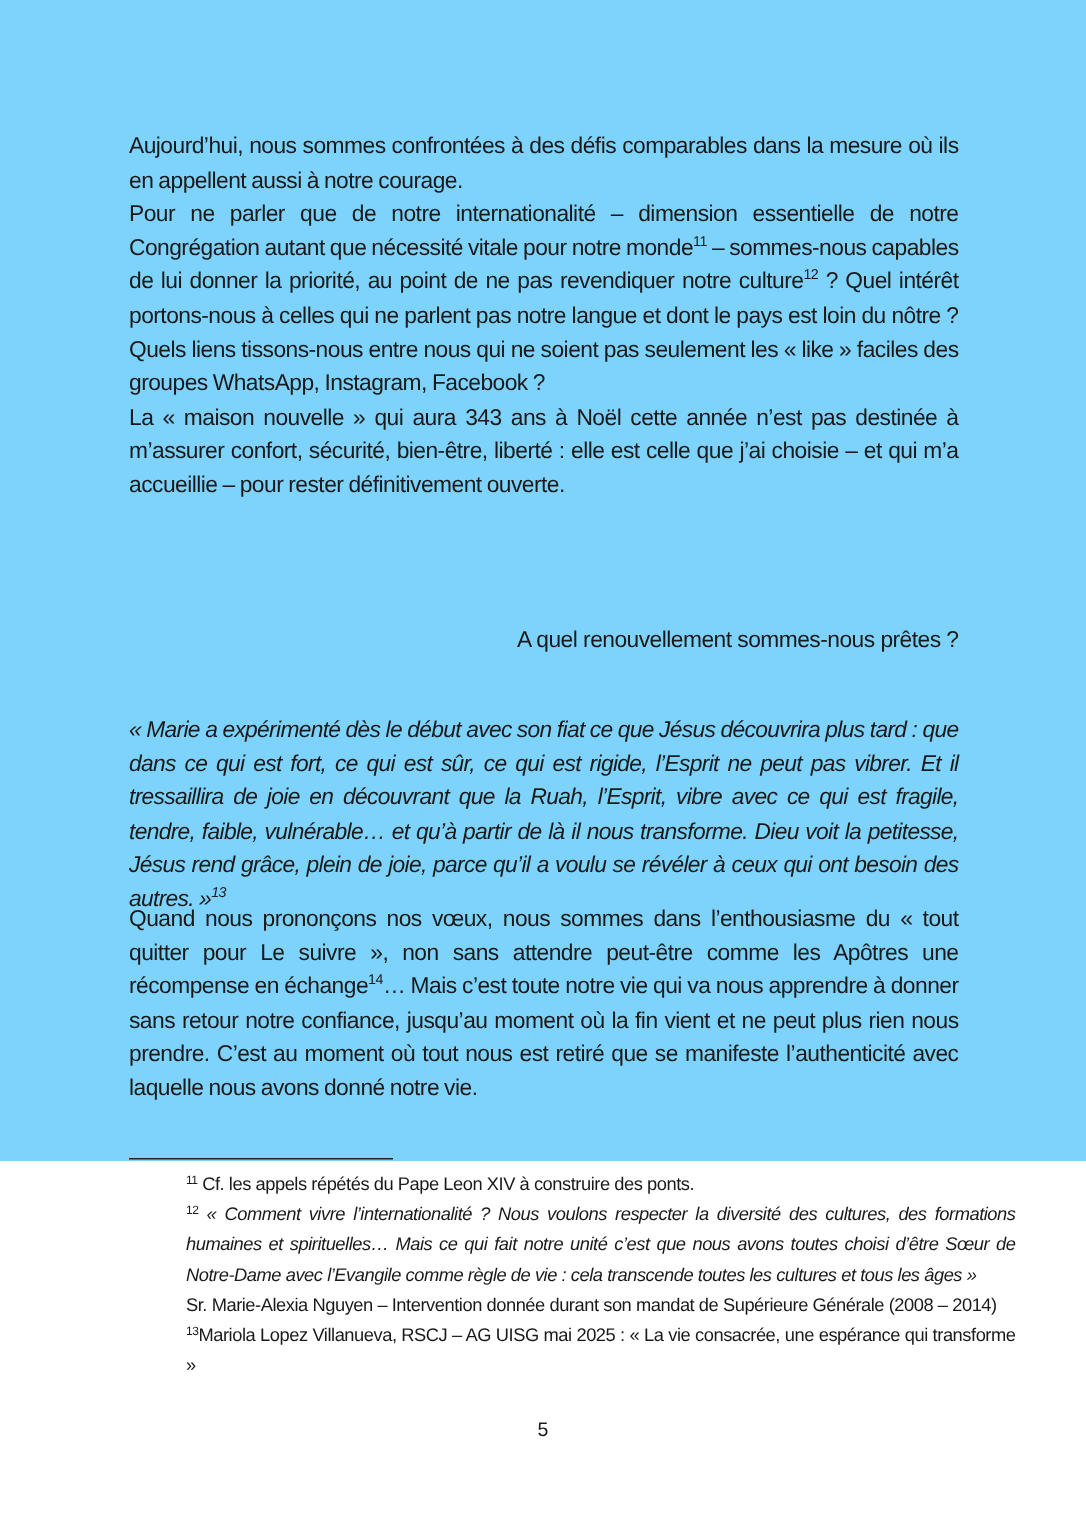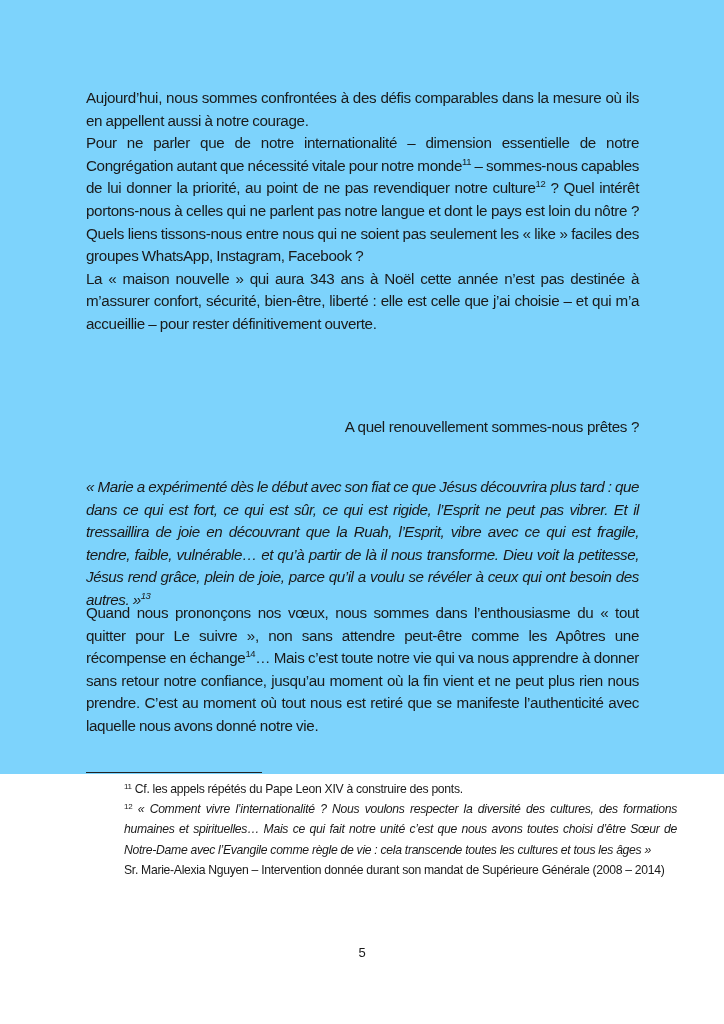--- a/index.html
+++ b/index.html
@@ -43,16 +43,17 @@
 
   <div class="body-text" style="top:602px;">
     <p class="last-line-left"><span>Quand nous prononçons nos vœux, nous sommes dans l’enthousiasme du « tout quitter pour Le suivre », non sans attendre peut-être comme les Apôtres une récompense en échange</span><span class="sup">14</span><span>… Mais c’est toute notre vie qui va nous apprendre à donner sans retour notre confiance, jusqu’au moment où la fin vient et ne peut plus rien nous prendre. C’est au moment où tout nous est retiré que se manifeste l’authenticité avec laquelle nous avons donné notre vie.</span></p>
   </div>
 
   <div class="separator"></div>
 
   <div class="footnotes">
     <p class="last-line-left"><span class="fn-sup">11</span><span> Cf. les appels répétés du Pape Leon XIV à construire des ponts.</span></p>
     <p class="last-line-left"><span class="fn-sup">12</span><span class="italic"> « Comment vivre l’internationalité ? Nous voulons respecter la diversité des cultures, des formations humaines et spirituelles… Mais ce qui fait notre unité c’est que nous avons toutes choisi d’être Sœur de Notre-Dame avec l’Evangile comme règle de vie : cela transcende toutes les cultures et tous les âges »</span><br><span>Sr. Marie-Alexia Nguyen – Intervention donnée durant son mandat de Supérieure Générale (2008 – 2014)</span></p>
+    <p class="last-line-left"><span class="fn-sup">13</span><span>Mariola Lopez Villanueva, RSCJ – AG UISG mai 2025 : « La vie consacrée, une espérance qui transforme »</span></p>
   </div>
 
   <div class="page-number">5</div>
 </div>
 
 </body></html>

